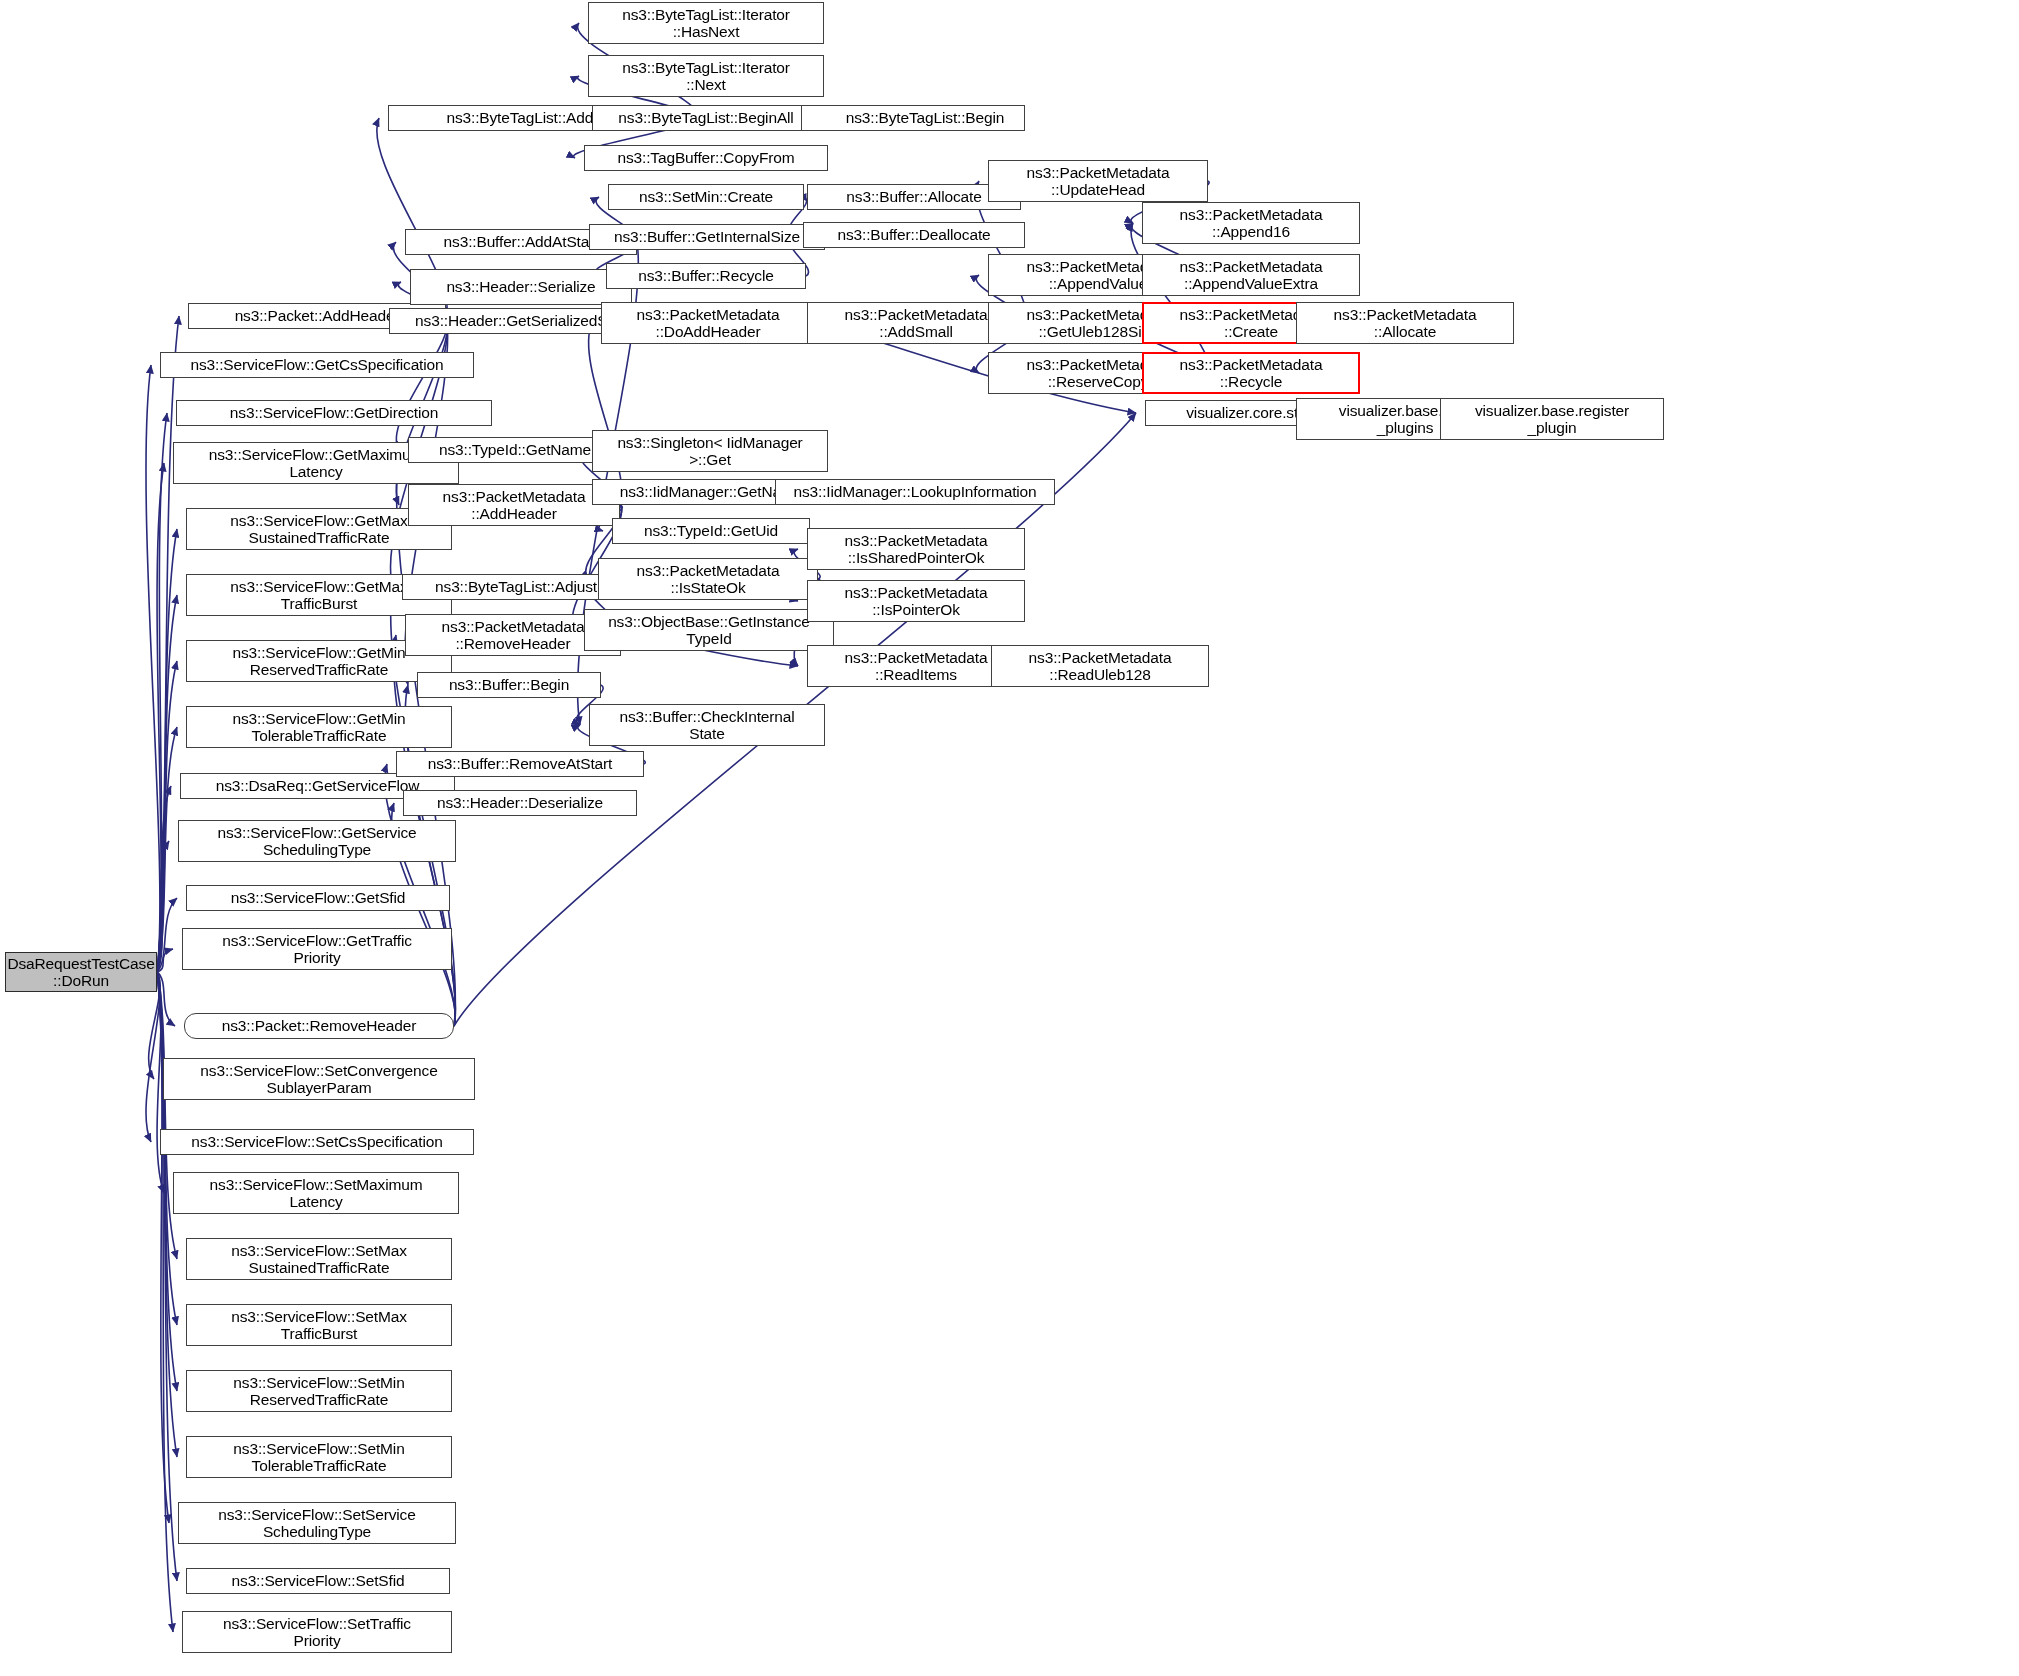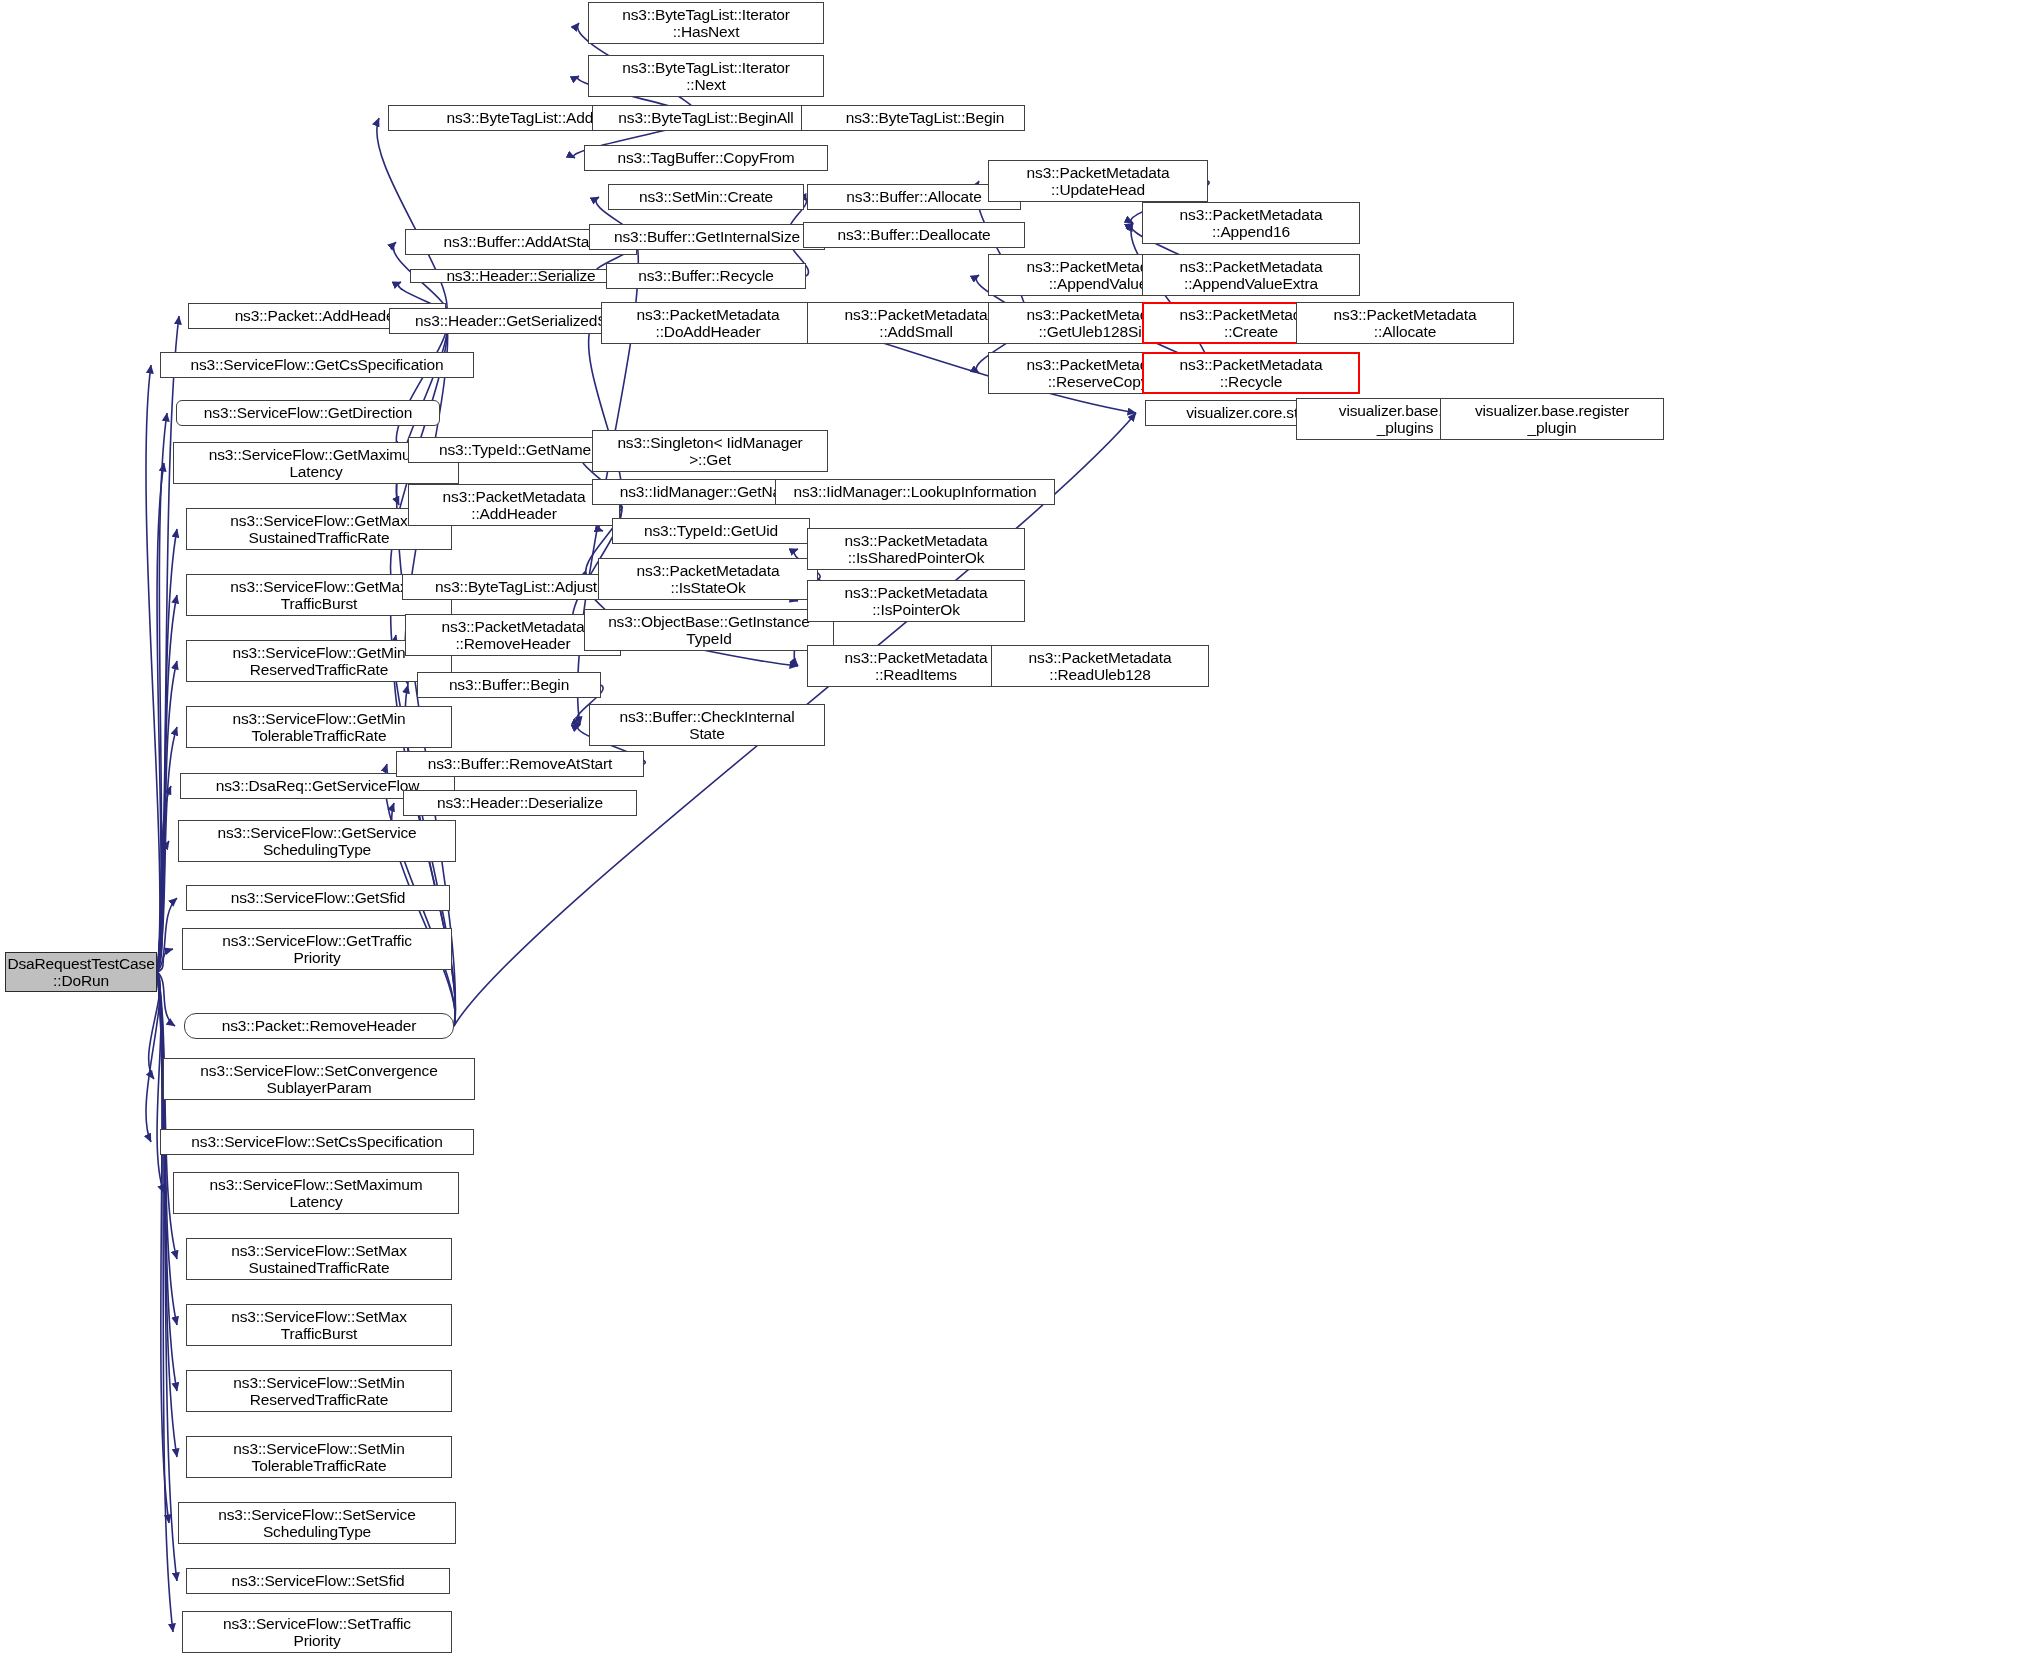--- a/index.html
+++ b/index.html
@@ -138,21 +138,21 @@
         <path d="M644,764 C657.2,756.98 562,733.58 580,725" marker-end="url(#arrow)"></path>
         <path d="M1357,413 C1370.2,414.08 1269,417.68 1287,419" marker-end="url(#arrow)"></path>
         <path d="M1514,419 L1431,419" marker-end="url(#arrow)"></path>
       </g>
   </svg>
   <div id="node-layer">
       <div class="node root" style="left: 5px; top: 952px; width: 152px; height: 40px;">DsaRequestTestCase
 ::DoRun</div>
       <div class="node" style="left: 188px; top: 303px; width: 258px; height: 26px;">ns3::Packet::AddHeader</div>
       <div class="node" style="left: 160px; top: 352px; width: 314px; height: 26px;">ns3::ServiceFlow::GetCsSpecification</div>
-      <div class="node" style="left: 176px; top: 400px; width: 264px; height: 26px; border-radius: 6px;">ns3::ServiceFlow::GetDirection</div>
+      <div class="node" style="left: 176px; top: 400px; width: 316px; height: 26px;">ns3::ServiceFlow::GetDirection</div>
       <div class="node" style="left: 173px; top: 442px; width: 286px; height: 42px;">ns3::ServiceFlow::GetMaximum
 Latency</div>
       <div class="node" style="left: 186px; top: 508px; width: 266px; height: 42px;">ns3::ServiceFlow::GetMax
 SustainedTrafficRate</div>
       <div class="node" style="left: 186px; top: 574px; width: 266px; height: 42px;">ns3::ServiceFlow::GetMax
 TrafficBurst</div>
       <div class="node" style="left: 186px; top: 640px; width: 266px; height: 42px;">ns3::ServiceFlow::GetMin
 ReservedTrafficRate</div>
       <div class="node" style="left: 186px; top: 706px; width: 266px; height: 42px;">ns3::ServiceFlow::GetMin
 TolerableTrafficRate</div>
@@ -176,21 +176,21 @@
 ReservedTrafficRate</div>
       <div class="node" style="left: 186px; top: 1436px; width: 266px; height: 42px;">ns3::ServiceFlow::SetMin
 TolerableTrafficRate</div>
       <div class="node" style="left: 178px; top: 1502px; width: 278px; height: 42px;">ns3::ServiceFlow::SetService
 SchedulingType</div>
       <div class="node" style="left: 186px; top: 1568px; width: 264px; height: 26px;">ns3::ServiceFlow::SetSfid</div>
       <div class="node" style="left: 182px; top: 1611px; width: 270px; height: 42px;">ns3::ServiceFlow::SetTraffic
 Priority</div>
       <div class="node" style="left: 388px; top: 105px; width: 310px; height: 26px;">ns3::ByteTagList::AddAtStart</div>
       <div class="node" style="left: 405px; top: 229px; width: 232px; height: 26px;">ns3::Buffer::AddAtStart</div>
-      <div class="node" style="left: 410px; top: 269px; width: 222px; height: 14px;">ns3::Header::Serialize</div>
+      <div class="node" style="left: 410px; top: 269px; width: 222px; height: 36px;">ns3::Header::Serialize</div>
       <div class="node" style="left: 389px; top: 308px; width: 264px; height: 26px;">ns3::Header::GetSerializedSize</div>
       <div class="node" style="left: 408px; top: 437px; width: 214px; height: 26px;">ns3::TypeId::GetName</div>
       <div class="node" style="left: 408px; top: 484px; width: 212px; height: 42px;">ns3::PacketMetadata
 ::AddHeader</div>
       <div class="node" style="left: 402px; top: 574px; width: 228px; height: 26px;">ns3::ByteTagList::Adjust</div>
       <div class="node" style="left: 405px; top: 614px; width: 216px; height: 42px;">ns3::PacketMetadata
 ::RemoveHeader</div>
       <div class="node" style="left: 417px; top: 672px; width: 184px; height: 26px;">ns3::Buffer::Begin</div>
       <div class="node" style="left: 396px; top: 751px; width: 248px; height: 26px;">ns3::Buffer::RemoveAtStart</div>
       <div class="node" style="left: 403px; top: 790px; width: 234px; height: 26px;">ns3::Header::Deserialize</div>

